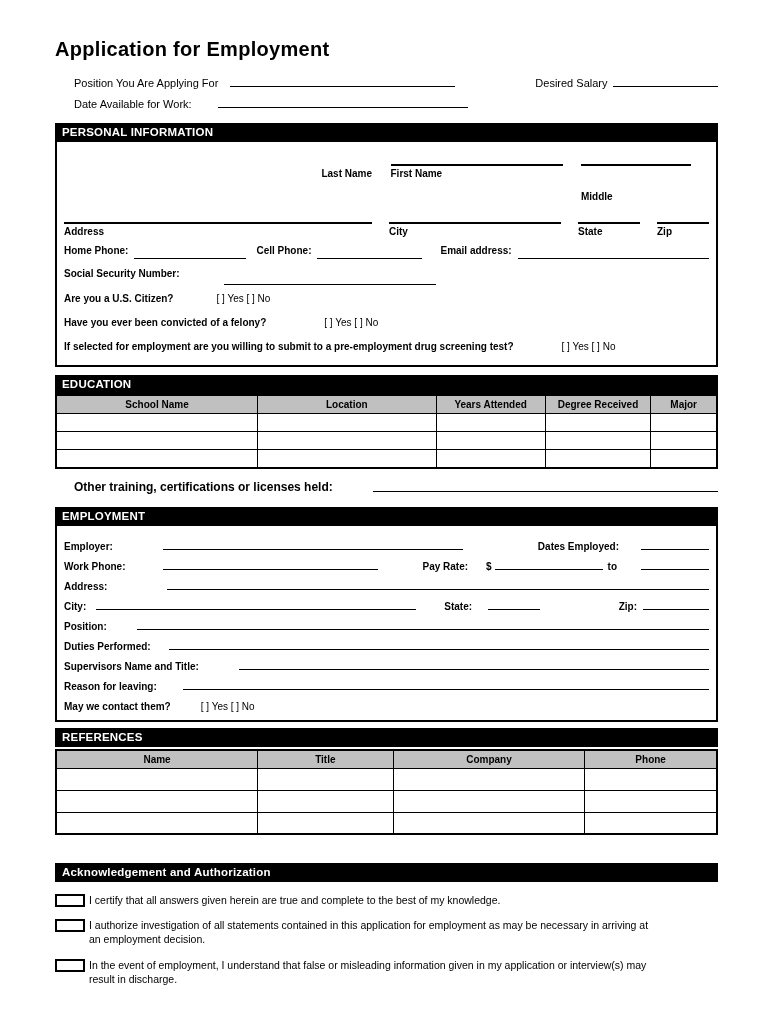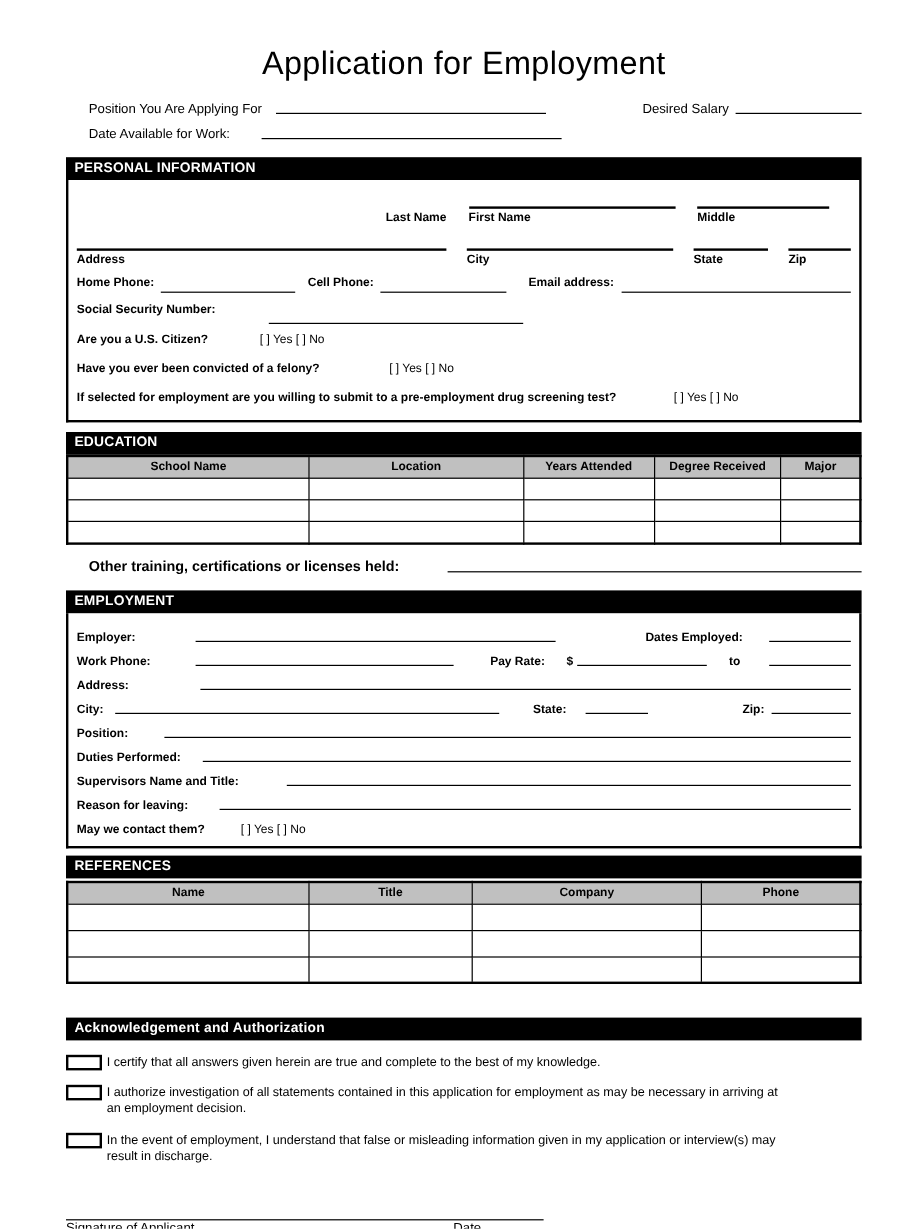--- a/index.html
+++ b/index.html
@@ -6,21 +6,21 @@
   html, body { margin: 0; padding: 0; }
   body {
     width: 770px; height: 1024px;
     background: #ffffff; color: #000;
     font-family: "Liberation Sans", sans-serif;
     overflow: hidden;
   }
   .page { width: 770px; height: 1024px; padding: 38px 52px 0 55px; }
 
   .doc-title {
-    text-align: center; font-size: 27px; font-weight: 400;
+    text-align: left; font-size: 20px; font-weight: 700;
     margin: 0 0 16px 0; letter-spacing: 0.3px;
   }
 
   .frow { display: flex; align-items: flex-end; margin-left: 19px; }
   .lbl  { font-size: 11px; }
   .blbl { font-size: 10px; font-weight: 700; white-space: nowrap; }
 
   .ln  { border-bottom: 1px solid #000; height: 0; align-self: flex-end; margin-bottom: 2px; }
 
   .topline { margin-bottom: 9px; }
@@ -94,21 +94,21 @@
 
     <div class="pi-rowA">
       <div class="fcol" style="width:308px;align-items:flex-end;">
         <div class="wline"></div>
         <div class="blbl">Last Name</div>
       </div>
       <div class="fcol" style="width:172px;">
         <div class="wline"></div>
         <div class="blbl">First Name</div>
       </div>
-      <div class="fcol" style="width:110px; margin-right:18px;">
+      <div class="fcol" style="width:110px; margin-right:18px;gap:23px;">
         <div class="wline"></div>
         <div class="blbl">Middle</div>
       </div>
     </div>
 
     <div class="pi-rowA" style="margin-top:10px;">
       <div class="fcol" style="width:308px;">
         <div class="wline"></div>
         <div class="blbl">Address</div>
       </div>
@@ -210,21 +210,21 @@
     <div class="emp-row">
       <span class="blbl">Employer:</span>
       <span class="ln" style="width:300px; margin-left:50px;"></span>
       <span class="blbl" style="margin-left:auto;">Dates Employed:</span>
       <span class="ln" style="width:68px; margin-left:22px;"></span>
     </div>
 
     <div class="emp-row">
       <span class="blbl">Work Phone:</span>
       <span class="ln" style="width:215px; margin-left:38px;"></span>
-      <span class="blbl" style="margin-left:30px;">Pay Rate:</span>
+      <span class="blbl" style="margin-left:44px;">Pay Rate:</span>
       <span class="blbl" style="margin-left:18px;">$</span>
       <span class="ln" style="width:108px; margin-left:3px;"></span>
       <span class="blbl" style="margin-left:auto;">to</span>
       <span class="ln" style="width:68px; margin-left:24px;"></span>
     </div>
 
     <div class="emp-row">
       <span class="blbl">Address:</span>
       <span class="ln" style="flex:1; margin-left:60px;"></span>
     </div>

